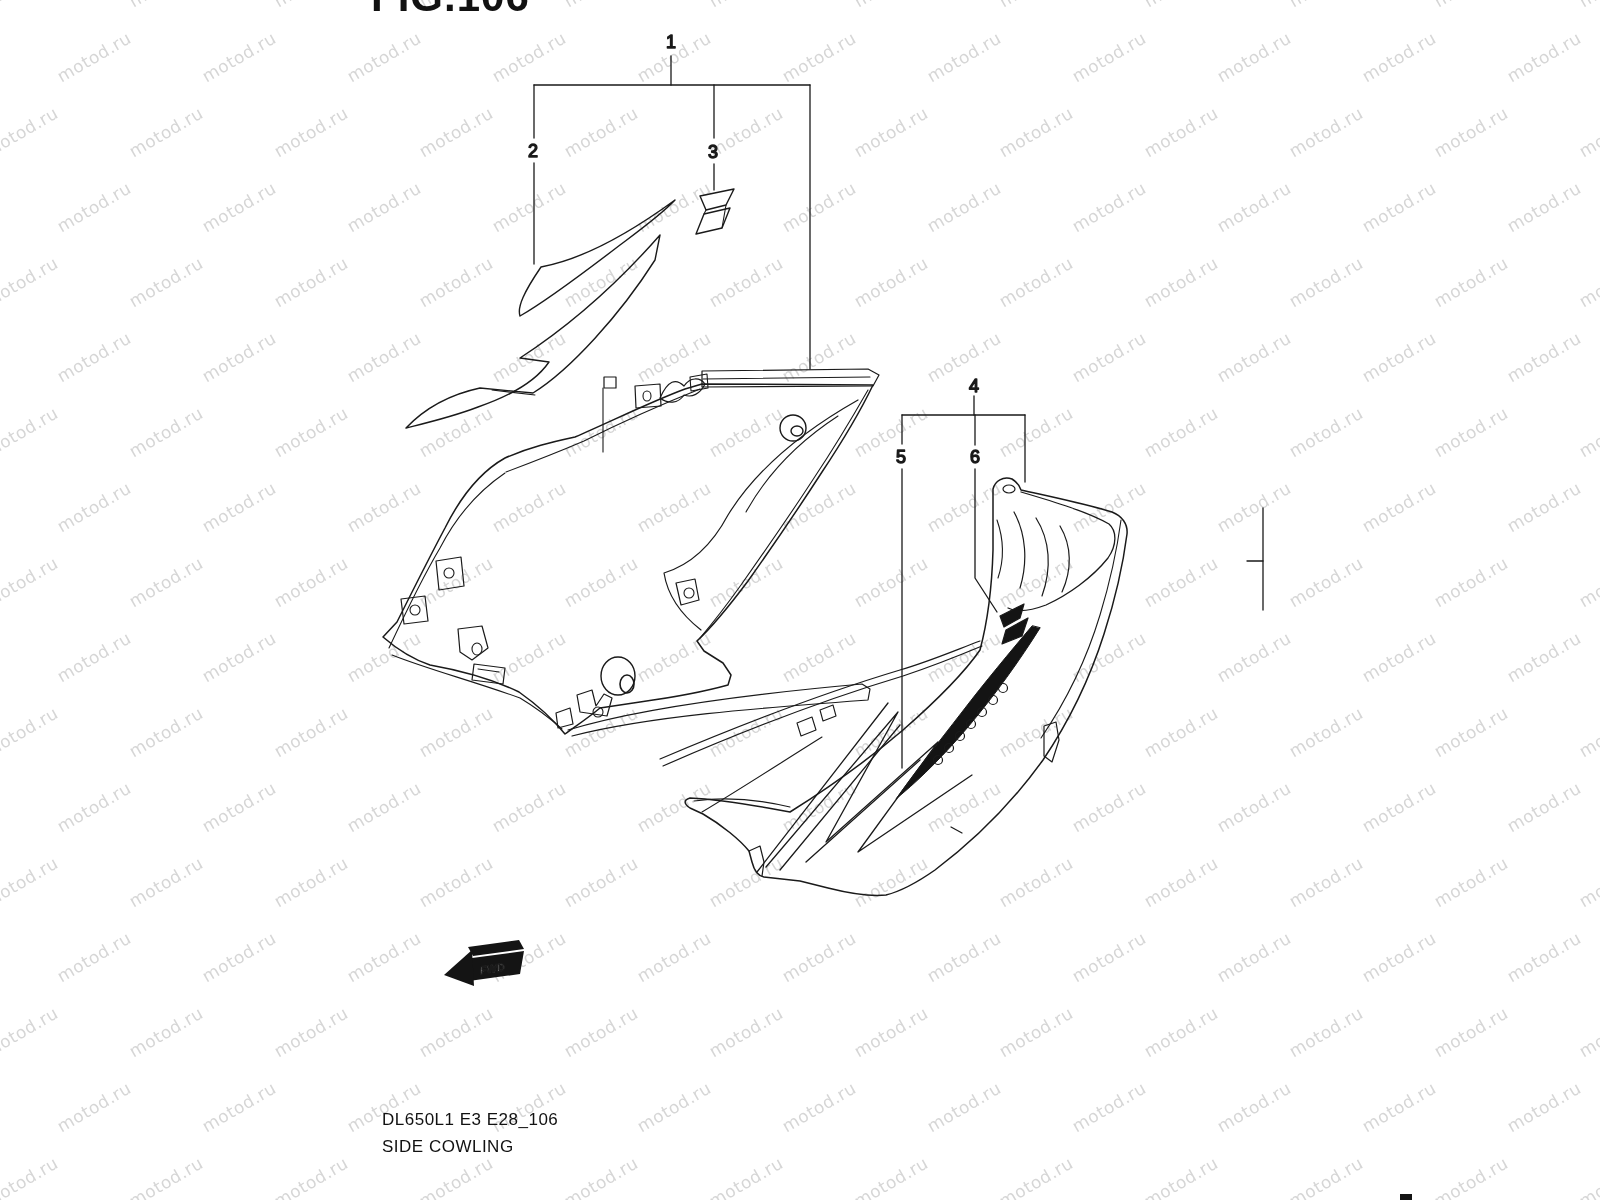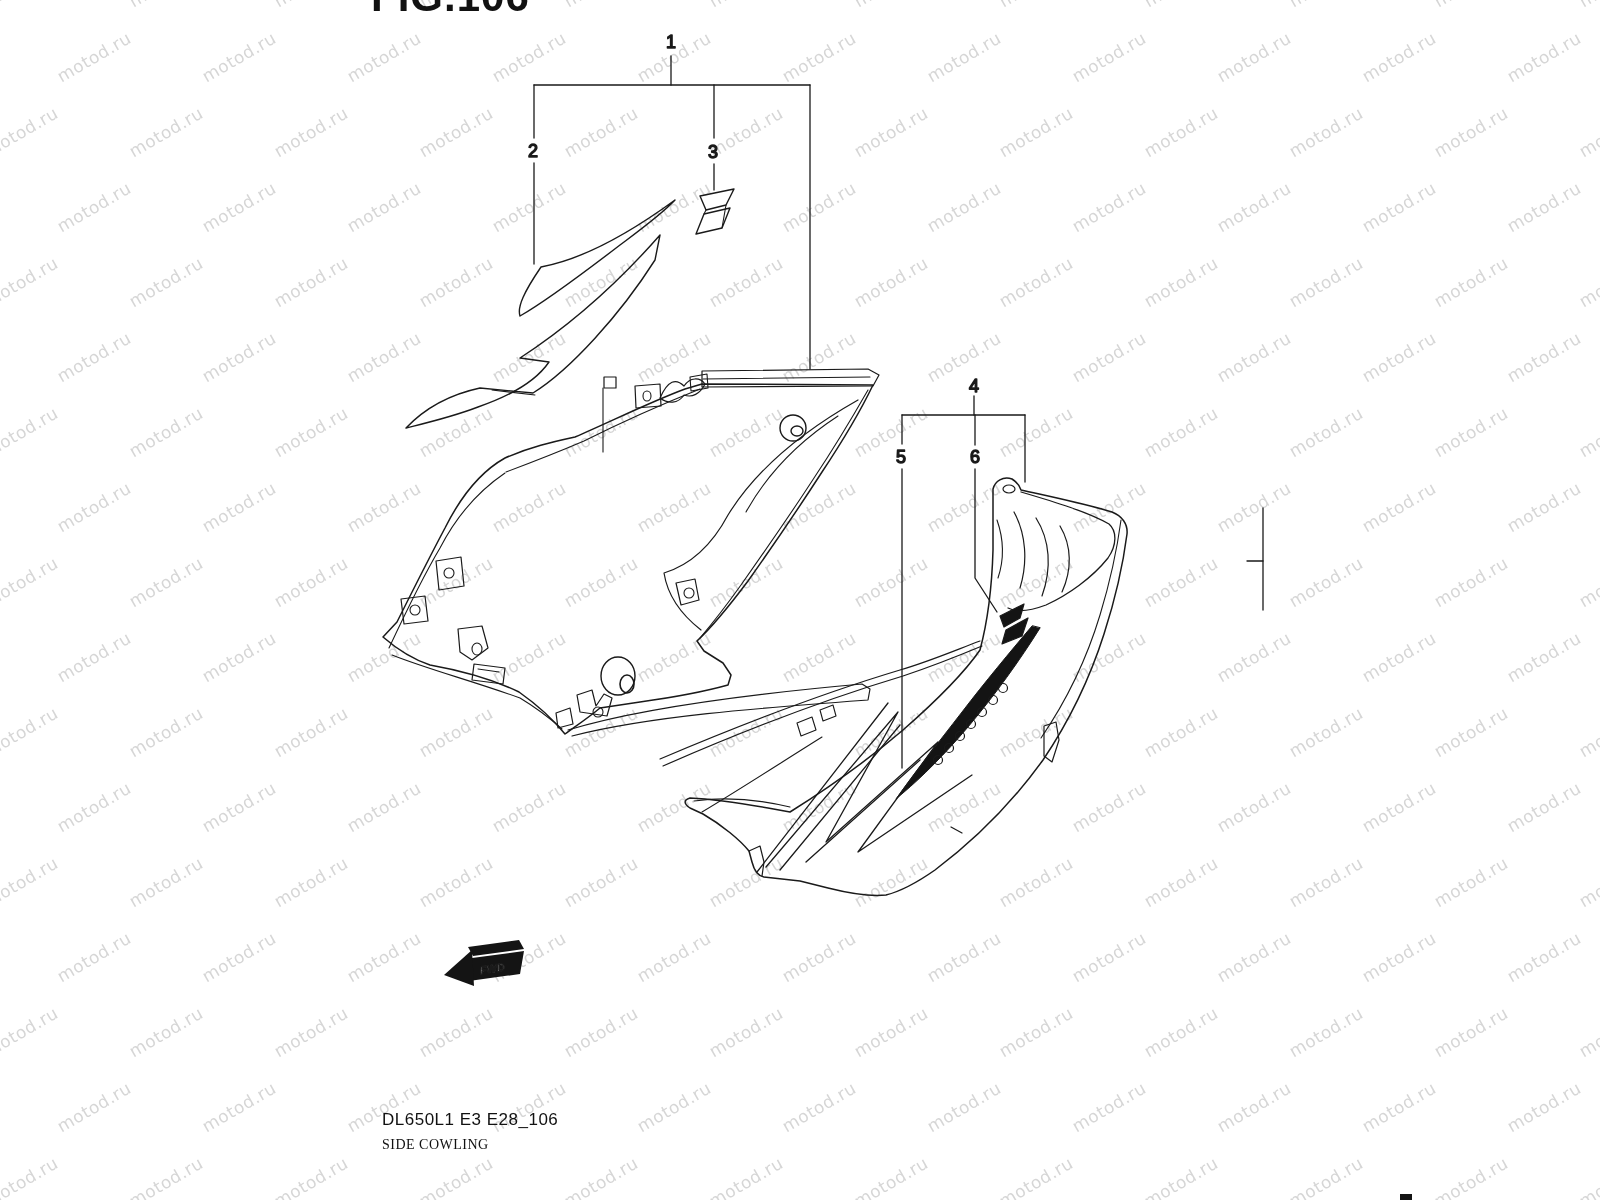--- a/index.html
+++ b/index.html
@@ -6,21 +6,21 @@
   .canvas{position:relative;width:1600px;height:1200px;background:#ffffff;overflow:hidden;
           font-family:"Liberation Sans",sans-serif;}
   .wm-layer{position:absolute;inset:0;z-index:0;pointer-events:none;}
   .wm-layer span{position:absolute;transform:rotate(-30deg);font-size:17px;letter-spacing:.5px;
                  white-space:nowrap;font-family:"DejaVu Sans",sans-serif;}
   .art{position:absolute;left:0;top:0;z-index:1;}
   .fig-title{position:absolute;left:371px;top:-27px;z-index:2;font-size:42px;font-weight:bold;
              color:#111;letter-spacing:1px;}
   .footer{position:absolute;left:382px;top:1110px;z-index:2;color:#111;}
   .footer .l1{font-size:17px;letter-spacing:.5px;}
-  .footer .l2{font-size:14px;letter-spacing:.5px;margin-top:7px;font-family:Liberation Serif, serif;}
+  .footer .l2{font-size:17px;letter-spacing:.5px;margin-top:7px;}
   text.callout{font-size:18px;fill:#141414;text-anchor:middle;font-family:"Liberation Sans",sans-serif;}
   .fwd-text{font-size:11px;font-weight:bold;font-style:italic;fill:#ffffff;
             font-family:"Liberation Sans",sans-serif;}
 </style>
 </head>
 <body>
 
 <div class="canvas">
 
   <div class="wm-layer" id="wm">

